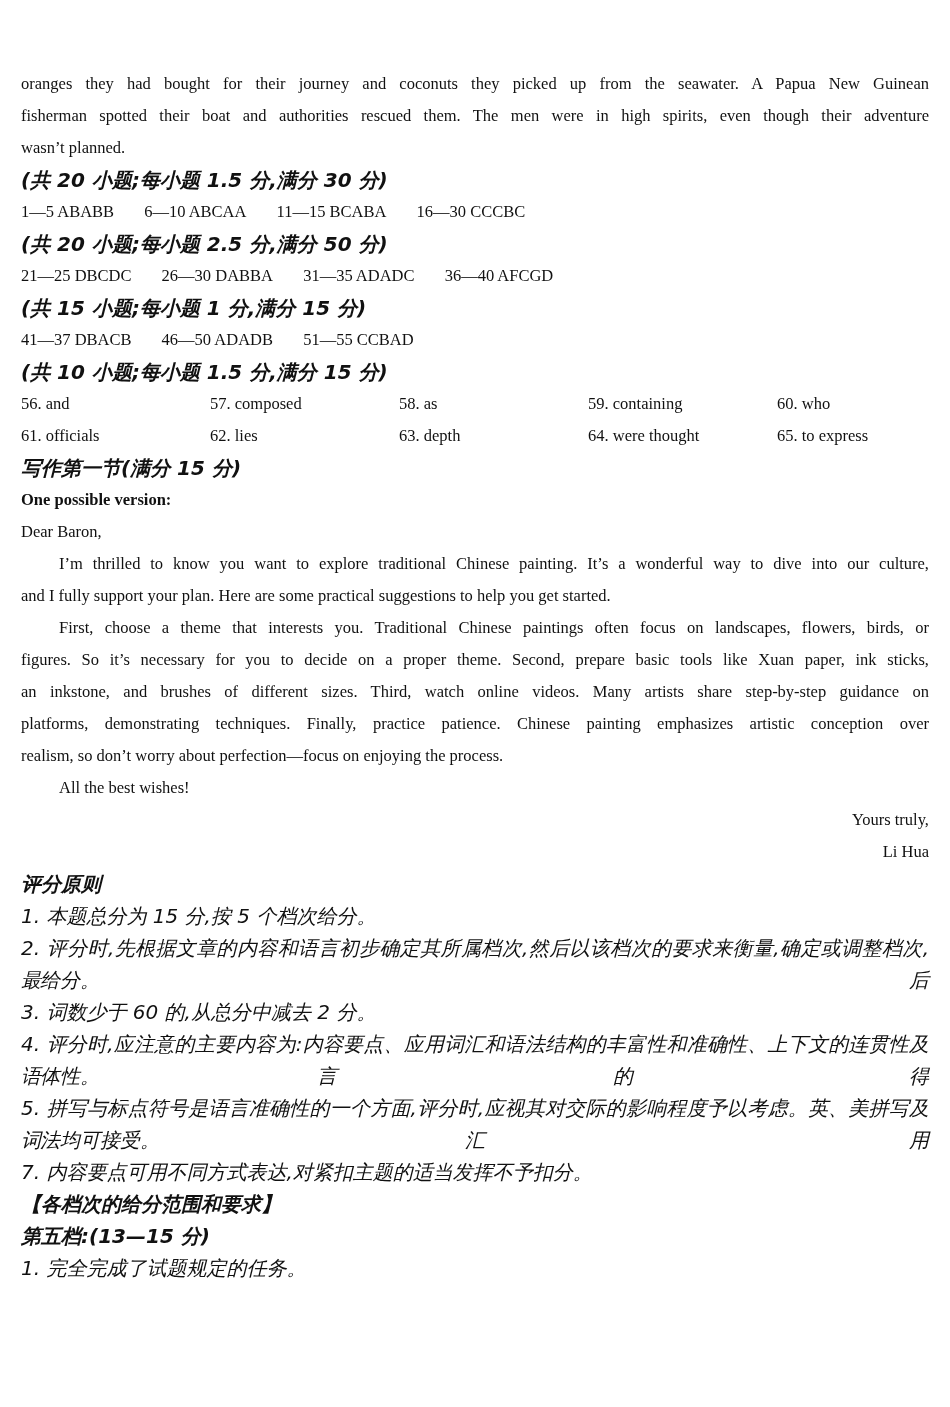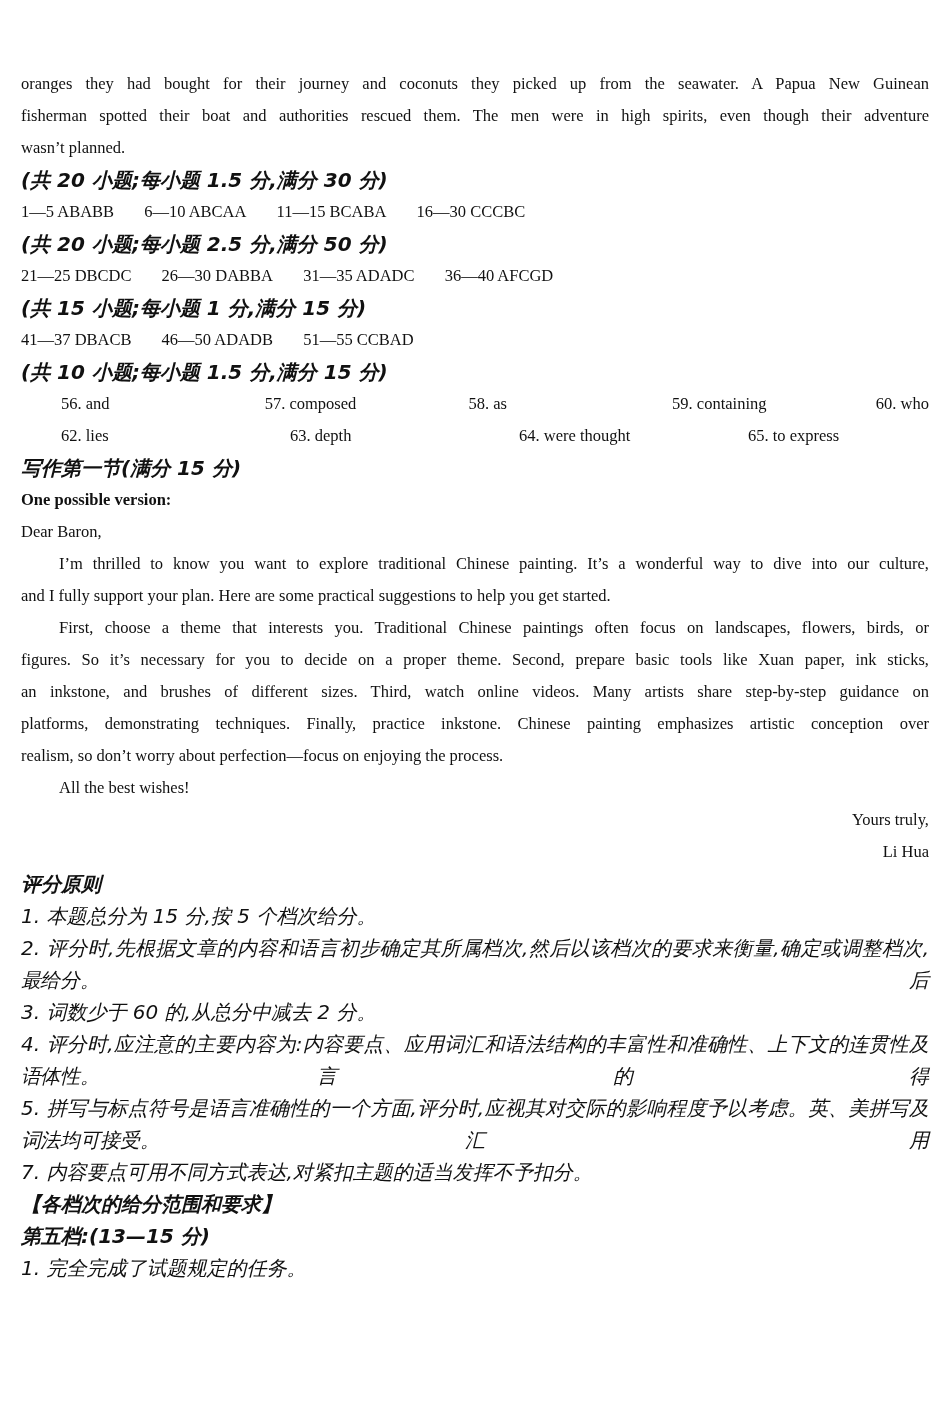--- a/index.html
+++ b/index.html
@@ -13,21 +13,21 @@
       height: 32px; line-height: 32px; font-size: 16.5px; white-space: nowrap;
       overflow: visible;
     }
     .just { text-align: justify; text-align-last: justify; white-space: normal; }
     .bold { font-weight: bold; }
     .cn { font-family: "DejaVu Sans", "Liberation Sans", sans-serif; font-size: 20px; font-style: italic; }
     .indent { padding-left: 38px; }
     .hang { padding-left: 19px; }
     .right { text-align: right; }
     .grid5 { display: flex; }
-    .grid5 > span { display: inline-block; width: 189px; margin-left: 40px; }
+    .grid5 > span { display: inline-block; width: 189px; }
     .grid5 > span:last-child { width: auto; }
     .answers > span { margin-right: 26px; }
   </style>
 </head>
 <body>
 
 <div class="page">
 
   <div class="line just">oranges they had bought for their journey and coconuts they picked up from the seawater.  A Papua New Guinean</div>
   <div class="line just">fisherman spotted their boat and authorities rescued them.  The men were in high spirits, even though their adventure</div>
@@ -58,35 +58,36 @@
 
   <div class="line bold cn">(共 10 小题;每小题 1.5 分,满分 15 分)</div>
   <div class="line grid5">
     <span>56. and</span>
     <span>57. composed</span>
     <span>58. as</span>
     <span>59. containing</span>
     <span>60. who</span>
   </div>
   <div class="line grid5">
+    <span>61. officials</span>
     <span>62. lies</span>
     <span>63. depth</span>
     <span>64. were thought</span>
     <span>65. to express</span>
   </div>
 
   <div class="line bold cn">写作第一节(满分 15 分)</div>
   <div class="line bold">One possible version:</div>
   <div class="line">Dear Baron,</div>
   <div class="line just indent">I’m thrilled to know you want to explore traditional Chinese painting.  It’s a wonderful way to dive into our culture,</div>
   <div class="line">and I fully support your plan.  Here are some practical suggestions to help you get started.</div>
   <div class="line just indent">First, choose a theme that interests you.  Traditional Chinese paintings often focus on landscapes, flowers, birds, or</div>
   <div class="line just">figures.  So it’s necessary for you to decide on a proper theme.  Second, prepare basic tools like Xuan paper, ink sticks,</div>
   <div class="line just">an inkstone, and brushes of different sizes.  Third, watch online videos.  Many artists share step-by-step guidance on</div>
-  <div class="line just">platforms, demonstrating techniques.  Finally, practice inkstone.  Chinese painting emphasizes artistic conception over</div>
+  <div class="line just">platforms, demonstrating techniques.  Finally, practice patience.  Chinese painting emphasizes artistic conception over</div>
   <div class="line">realism, so don’t worry about perfection—focus on enjoying the process.</div>
   <div class="line indent">All the best wishes!</div>
   <div class="line right">Yours truly,</div>
   <div class="line right">Li Hua</div>
 
   <div class="line bold cn">评分原则</div>
   <div class="line cn">1. 本题总分为 15 分,按 5 个档次给分。</div>
   <div class="line cn just">2. 评分时,先根据文章的内容和语言初步确定其所属档次,然后以该档次的要求来衡量,确定或调整档次,最后</div>
   <div class="line cn hang">给分。</div>
   <div class="line cn">3. 词数少于 60 的,从总分中减去 2 分。</div>

